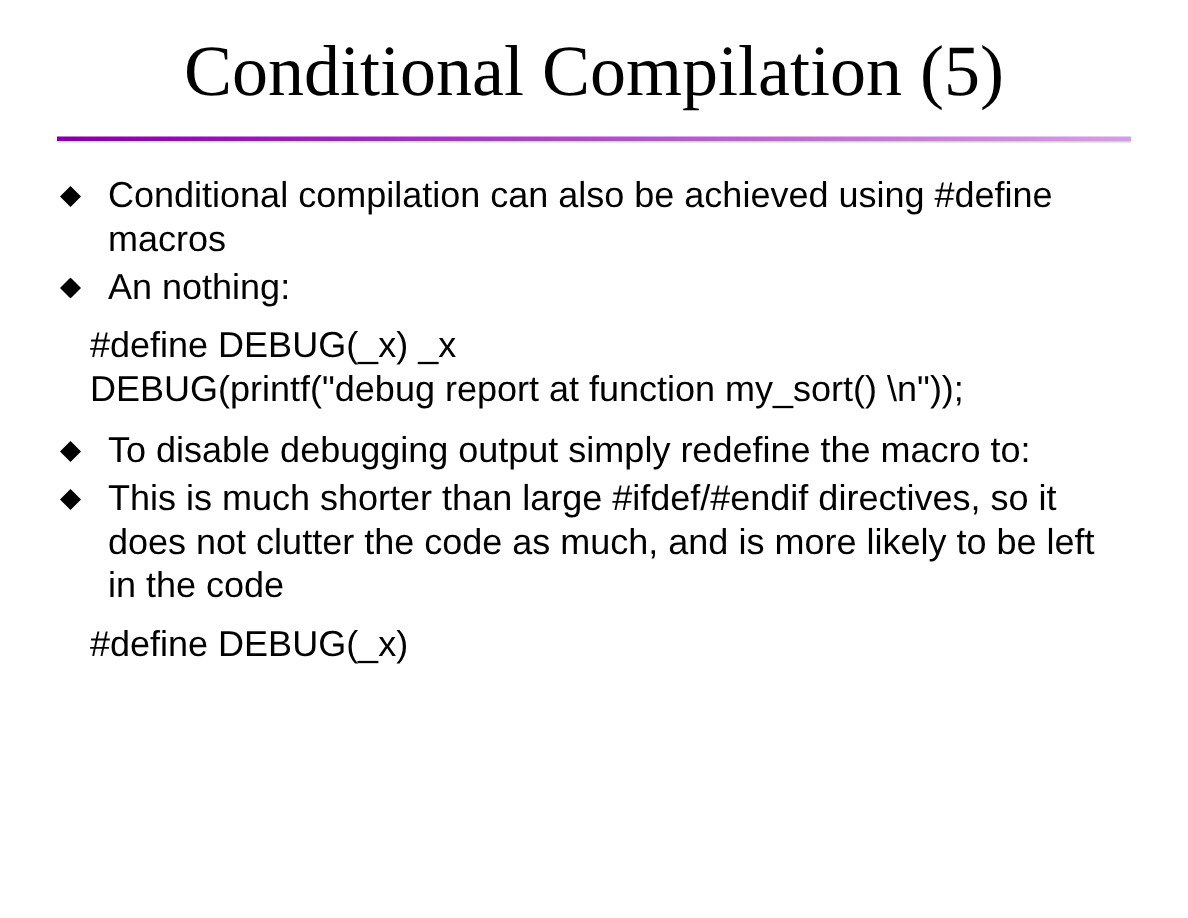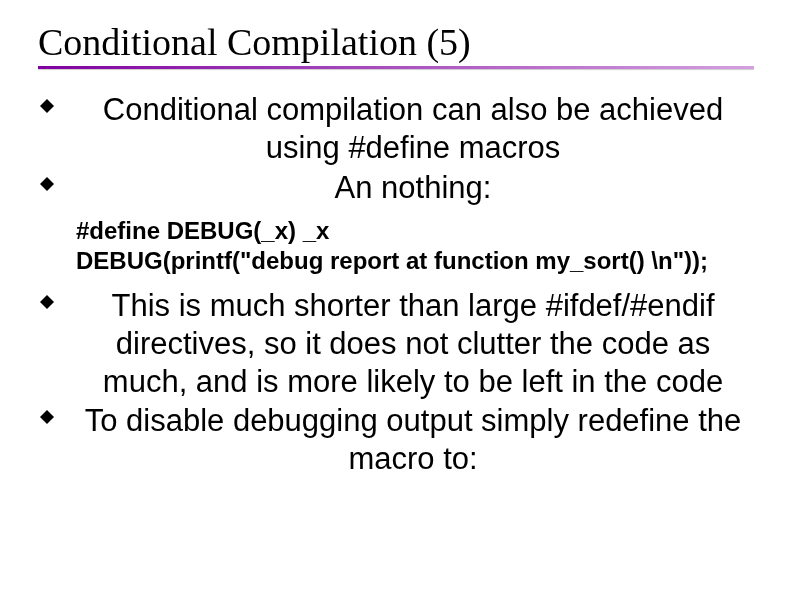--- a/index.html
+++ b/index.html
@@ -10,24 +10,24 @@
     font-family: Arial, Helvetica, sans-serif;
     color: #000000;
     position: relative;
     overflow: hidden;
   }
   .slide {
     padding: 20px 38px 20px 38px;
   }
   .title {
     font-family: "Times New Roman", Times, serif;
-    font-size: 38px;
+    font-size: 48px;
     font-weight: normal;
-    text-align: left;
-    margin-bottom: 2px;
+    text-align: center;
+    margin-bottom: 16px;
   }
   .title-underline {
     width: 100%;
     height: 3px;
     background: linear-gradient(to right, #8000a0 0%, #d4a0e0 100%);
     margin-bottom: 22px;
     box-shadow: 0 1px 1px rgba(0,0,0,0.2);
   }
   .bullet-row {
     display: flex;
@@ -39,30 +39,28 @@
     width: 14px;
     height: 14px;
     margin-top: 8px;
     margin-right: 18px;
     margin-left: 2px;
   }
   .bullet-icon svg {
     display: block;
   }
   .bullet-text {
-    font-size: 31px;
+    font-size: 24px;
     line-height: 1.22;
     flex: 1;
-    text-align: center;
   }
   .code-block {
-    margin-left: 38px;
+    margin-left: 22px;
     margin-top: 10px;
     margin-bottom: 12px;
-    font-weight: bold;
   }
   .code-line {
     font-size: 24px;
     line-height: 1.22;
   }
 </style>
 </head>
 <body>
 
 <div class="slide">
@@ -92,27 +90,30 @@
     <div class="code-line">#define DEBUG(_x) _x</div>
     <div class="code-line">DEBUG(printf("debug report at function my_sort() \n"));</div>
   </div>
 
   <div class="bullet-row">
     <span class="bullet-icon">
       <svg width="14" height="14" viewBox="0 0 14 14">
           <polygon points="7,0 14,7 7,14 0,7" fill="#000"></polygon>
         </svg>
     </span>
-    <span class="bullet-text">This is much shorter than large #ifdef/#endif directives, so it does not clutter the code as much, and is more likely to be left in the code</span>
+    <span class="bullet-text">To disable debugging output simply redefine the macro to:</span>
   </div>
 
   <div class="bullet-row">
     <span class="bullet-icon">
       <svg width="14" height="14" viewBox="0 0 14 14">
           <polygon points="7,0 14,7 7,14 0,7" fill="#000"></polygon>
         </svg>
     </span>
-    <span class="bullet-text">To disable debugging output simply redefine the macro to:</span>
+    <span class="bullet-text">This is much shorter than large #ifdef/#endif directives, so it does not clutter the code as much, and is more likely to be left in the code</span>
   </div>
 
+  <div class="code-block">
+    <div class="code-line">#define DEBUG(_x)</div>
+  </div>
 
 
 </div>
 
 </body></html>

